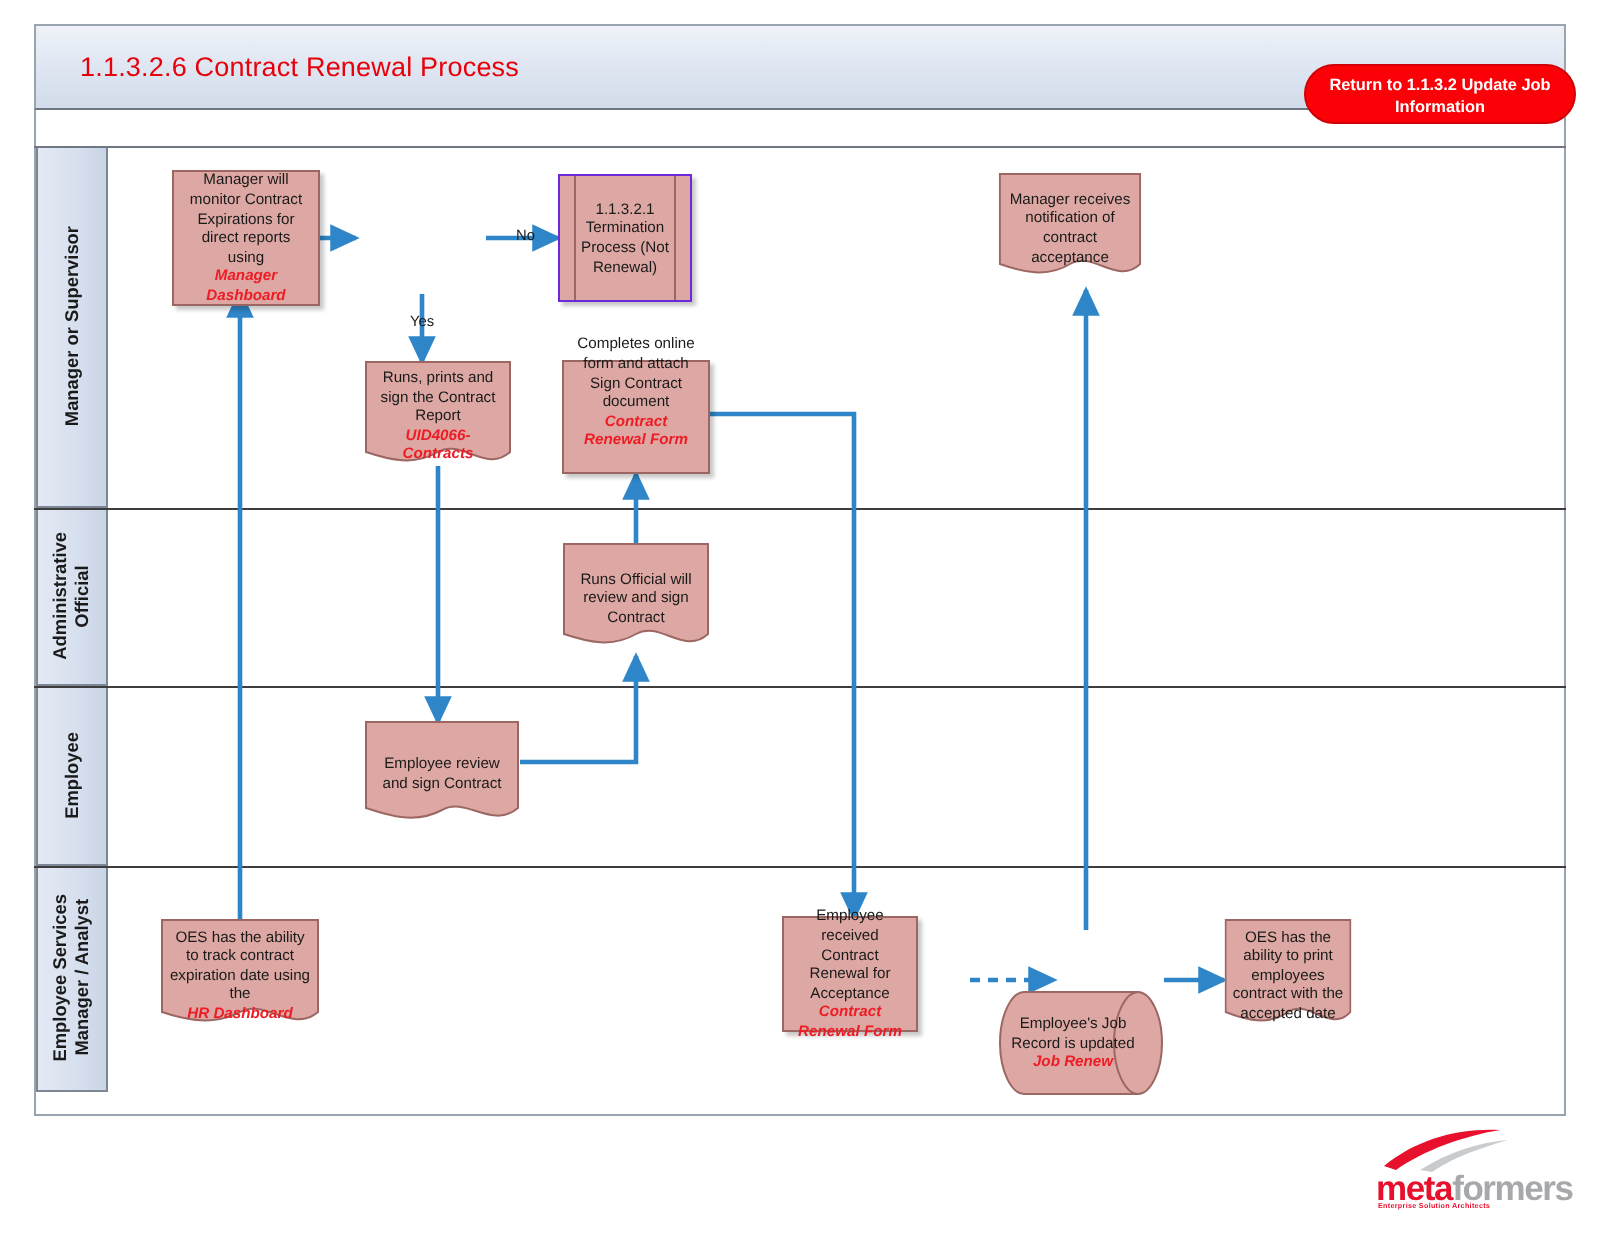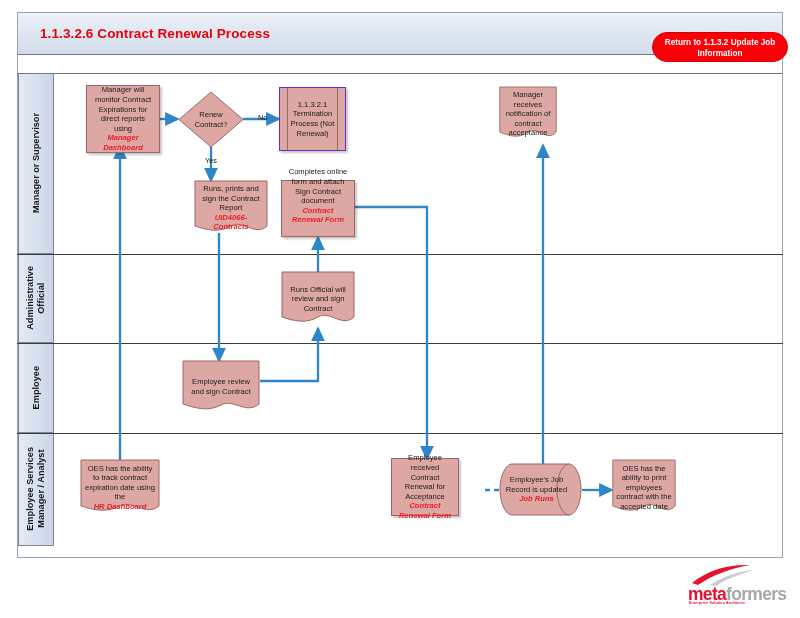--- a/index.html
+++ b/index.html
@@ -31,21 +31,21 @@
     left: 17px; top: 12px;
     width: 766px; height: 43px;
     background: linear-gradient(to bottom, #eef2f8 0%, #dde5f1 55%, #d2dcea 100%);
     border: 1px solid #9aa3b0;
     border-bottom: 1px solid #6f7782;
   }
   .title-text {
     position: absolute;
     left: 22px; top: 13px;
     font-size: 13.5px;
-    font-weight: bold;
+    font-weight: normal;
     color: #e8000b;
     letter-spacing: .1px;
     white-space: nowrap;
   }
   .return-btn {
     position: absolute;
     left: 634px; top: 19px;
     width: 136px; height: 30px;
     background: #fb0007;
     border-radius: 15px;
@@ -126,21 +126,21 @@
   .doc { background: transparent; border: none; }
   .doc svg { position: absolute; left: 0; top: 0; width: 100%; height: 100%; z-index: -1; }
   .doc .txt { position: relative; z-index: 1; padding-bottom: 11px; }
 
   
   .diamond { background: transparent; border: none; }
   .diamond svg { position: absolute; left: 0; top: 0; width: 100%; height: 100%; z-index: -1; }
   .diamond .txt { position: relative; z-index: 1; }
 
   
-  .cyl { background: transparent; border: none; }
+  .cyl { background: transparent; border: none; margin-top: 32px; }
   .cyl svg { position: absolute; left: 0; top: 0; width: 100%; height: 100%; z-index: -1; }
   .cyl .txt { position: relative; z-index: 1; padding-right: 12px; }
 
   
   .conn { position: absolute; z-index: 3; }
   .conn svg { display: block; overflow: visible; }
   .edge-label {
     position: absolute;
     font-size: 7.4px;
     color: #1a1a1a;
@@ -224,47 +224,41 @@
 
   <div class="edge-label" style="left:205px; top:156px;">Yes</div>
   <div class="edge-label" style="left:258px; top:113px;">No</div>
 
   <div class="shape rect" style="left:86px; top:85px; width:74px; height:68px;">
     <div class="txt">
       <span>Manager will monitor Contract Expirations for direct reports using </span><span class="em">Manager Dashboard</span>
     </div>
   </div>
 
-  <div class="shape diamond" style="left:178px; top:91px; width:66px; height:57px;">
-    <svg viewBox="0 0 66 57" preserveAspectRatio="none">
-      <polygon points="33,1 65,28.5 33,56 1,28.5" fill="#dda8a3" stroke="#9c6762" stroke-width="1"></polygon>
-    </svg>
-    <div class="txt">Renew Contract?</div>
-  </div>
 
   <div class="shape predef" style="left:279px; top:87px; width:67px; height:64px;">
     <div class="txt">1.1.3.2.1 Termination Process (Not Renewal)</div>
   </div>
 
-  <div class="shape doc" style="left:194px; top:180px; width:74px; height:56px;">
+  <div class="shape doc" style="left:182px; top:180px; width:74px; height:56px;">
     <svg viewBox="0 0 74 56" preserveAspectRatio="none">
       <path d="M1,1 H73 V46 C61,57 49,39 37,46 C25,53 13,50 1,46 Z" fill="#dda8a3" stroke="#9c6762" stroke-width="1"></path>
     </svg>
     <div class="txt">
       <span>Runs, prints and sign the Contract Report </span><span class="em">UID4066-Contracts</span>
     </div>
   </div>
 
   <div class="shape rect" style="left:281px; top:180px; width:74px; height:57px;align-items:flex-end;">
     <div class="txt">
       <span>Completes online form and attach Sign Contract document </span><span class="em">Contract Renewal Form</span>
     </div>
   </div>
 
-  <div class="shape doc" style="left:499px; top:86px; width:58px; height:56px;">
+  <div class="shape doc" style="left:499px; top:86px; width:72px; height:56px;">
     <svg viewBox="0 0 76 56" preserveAspectRatio="none">
       <path d="M1,1 H75 V46 C63,57 50,39 38,46 C26,53 13,50 1,46 Z" fill="#dda8a3" stroke="#9c6762" stroke-width="1"></path>
     </svg>
     <div class="txt">Manager receives notification of contract acceptance</div>
   </div>
 
   <div class="shape doc" style="left:281px; top:271px; width:74px; height:56px;">
     <svg viewBox="0 0 74 56" preserveAspectRatio="none">
       <path d="M1,1 H73 V46 C61,57 49,39 37,46 C25,53 13,50 1,46 Z" fill="#dda8a3" stroke="#9c6762" stroke-width="1"></path>
     </svg>
@@ -292,21 +286,21 @@
       <span>Employee received Contract Renewal for Acceptance </span><span class="em">Contract Renewal Form</span>
     </div>
   </div>
 
   <div class="shape cyl" style="left:499px; top:463px; width:83px; height:53px;">
     <svg viewBox="0 0 83 53" preserveAspectRatio="none">
       <path d="M13,1 H70 C76,1 82,12 82,26.5 C82,41 76,52 70,52 H13 C7,52 1,41 1,26.5 C1,12 7,1 13,1 Z" fill="#dda8a3" stroke="#9c6762" stroke-width="1"></path>
       <path d="M70,1 C64,1 58,12 58,26.5 C58,41 64,52 70,52" fill="none" stroke="#9c6762" stroke-width="1"></path>
     </svg>
     <div class="txt">
-      <span>Employee's Job Record is updated </span><span class="em">Job Runs</span>
+      <span>Employee's Job Record is updated </span><span class="em">Job Renew</span>
     </div>
   </div>
 
   <div class="shape doc" style="left:612px; top:459px; width:64px; height:57px;">
     <svg viewBox="0 0 76 57" preserveAspectRatio="none">
       <path d="M1,1 H75 V47 C63,58 50,40 38,47 C26,54 13,51 1,47 Z" fill="#dda8a3" stroke="#9c6762" stroke-width="1"></path>
     </svg>
     <div class="txt">OES has the ability to print employees contract with the accepted date</div>
   </div>
 

